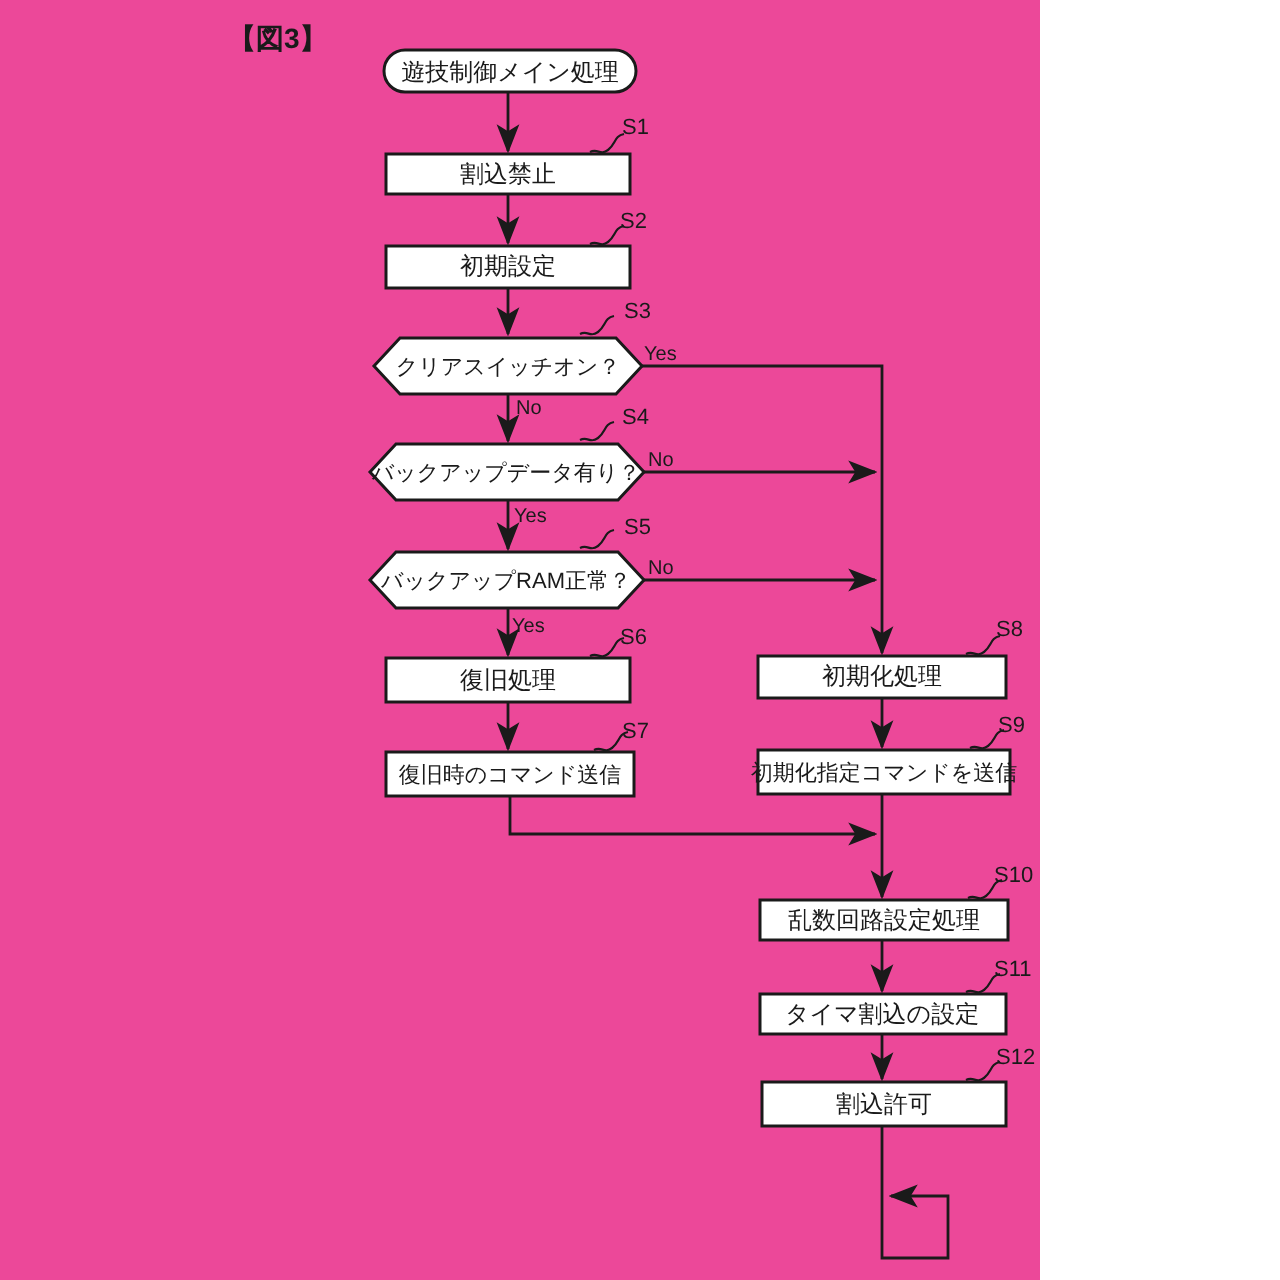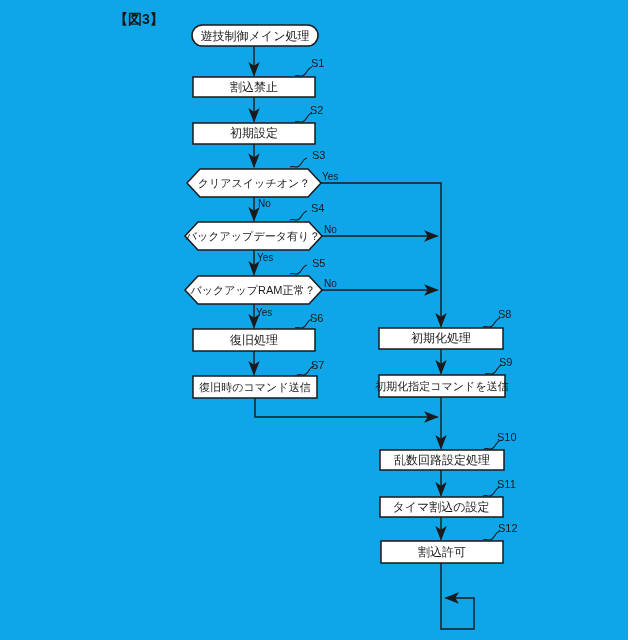--- a/index.html
+++ b/index.html
@@ -6,23 +6,23 @@
     margin: 0;
     padding: 0;
     background: #ffffff;
     width: 640px;
     height: 640px;
     overflow: hidden;
     font-family: "Liberation Sans", "DejaVu Sans", sans-serif;
   }
   .stage {
     position: relative;
-    width: 628px;
+    width: 520px;
     height: 640px;
-    background: #0ea5e9;
+    background: #ec4899;
   }
   svg { display: block; }
   .shape {
     fill: #ffffff;
     stroke: #1a1a1a;
     stroke-width: 1.5;
   }
   .edge {
     fill: none;
     stroke: #1a1a1a;

